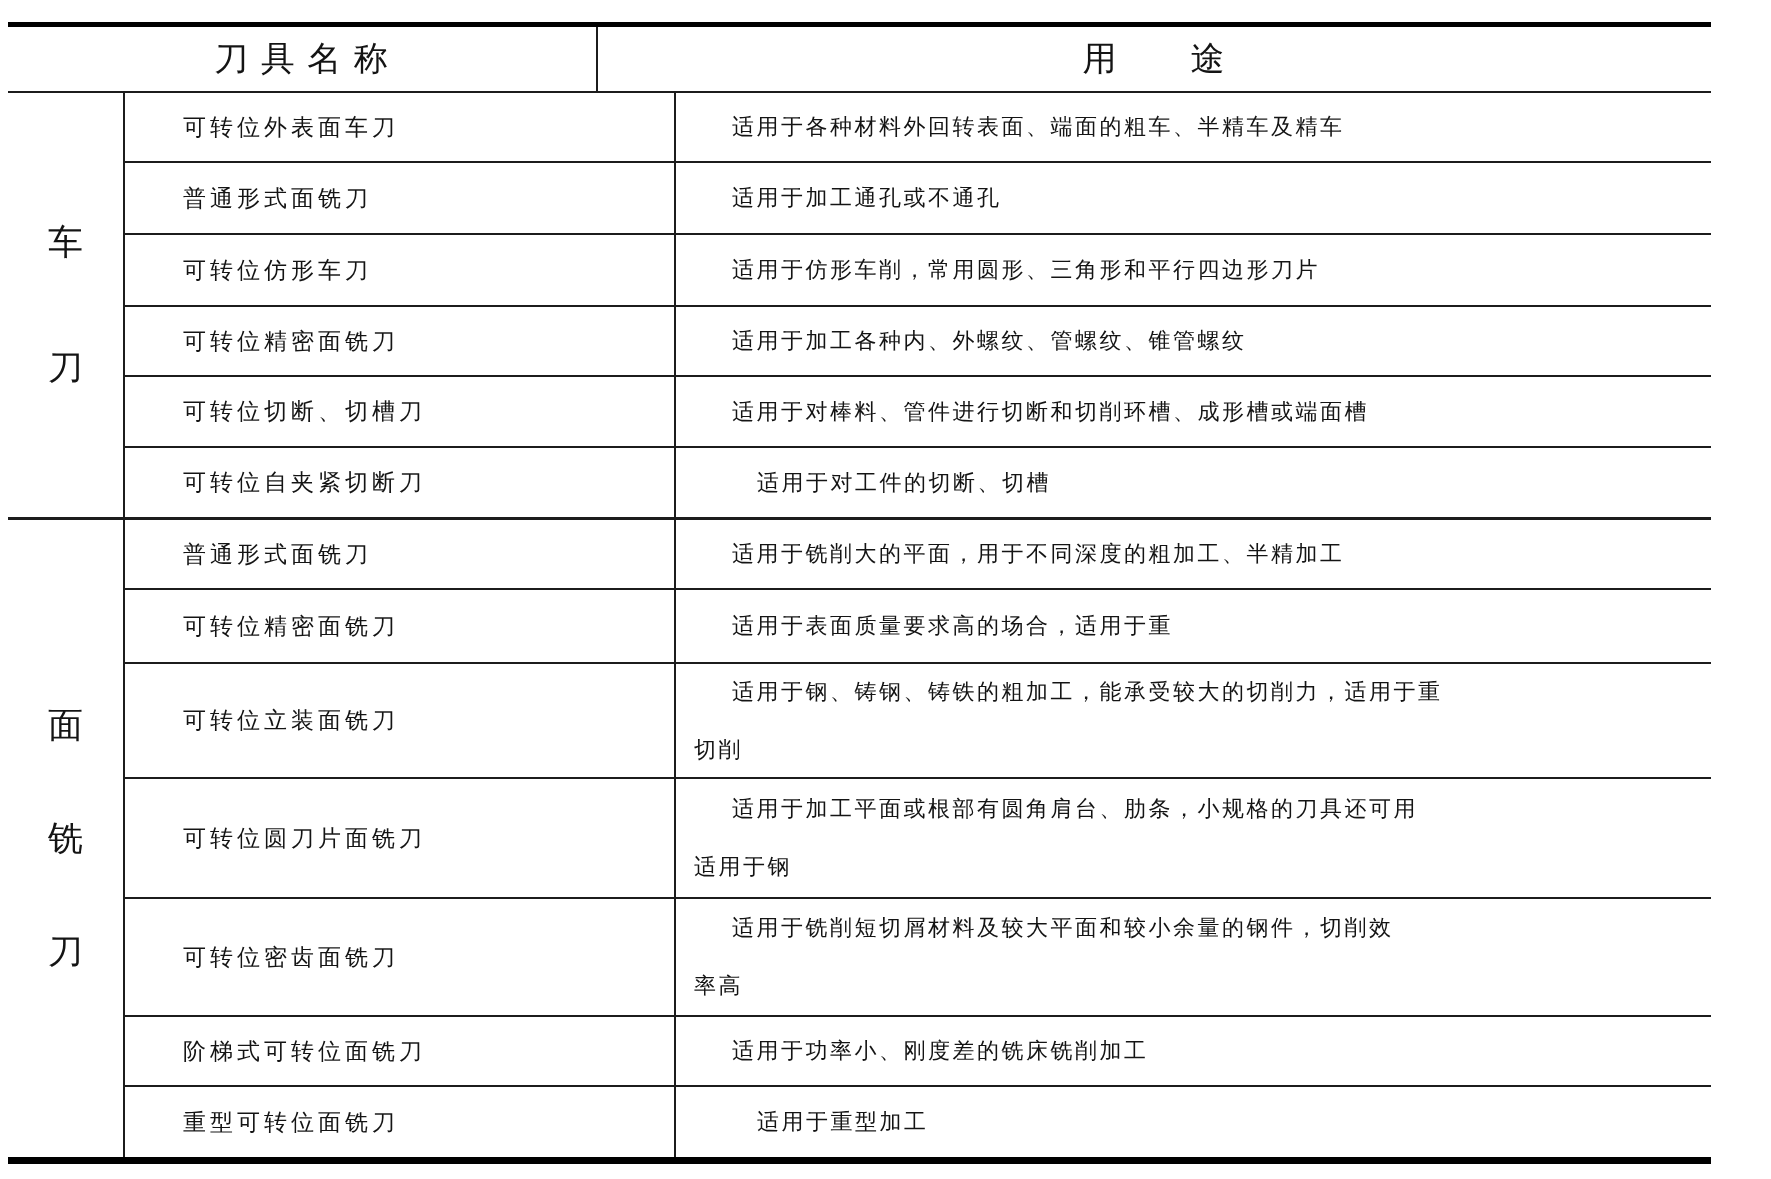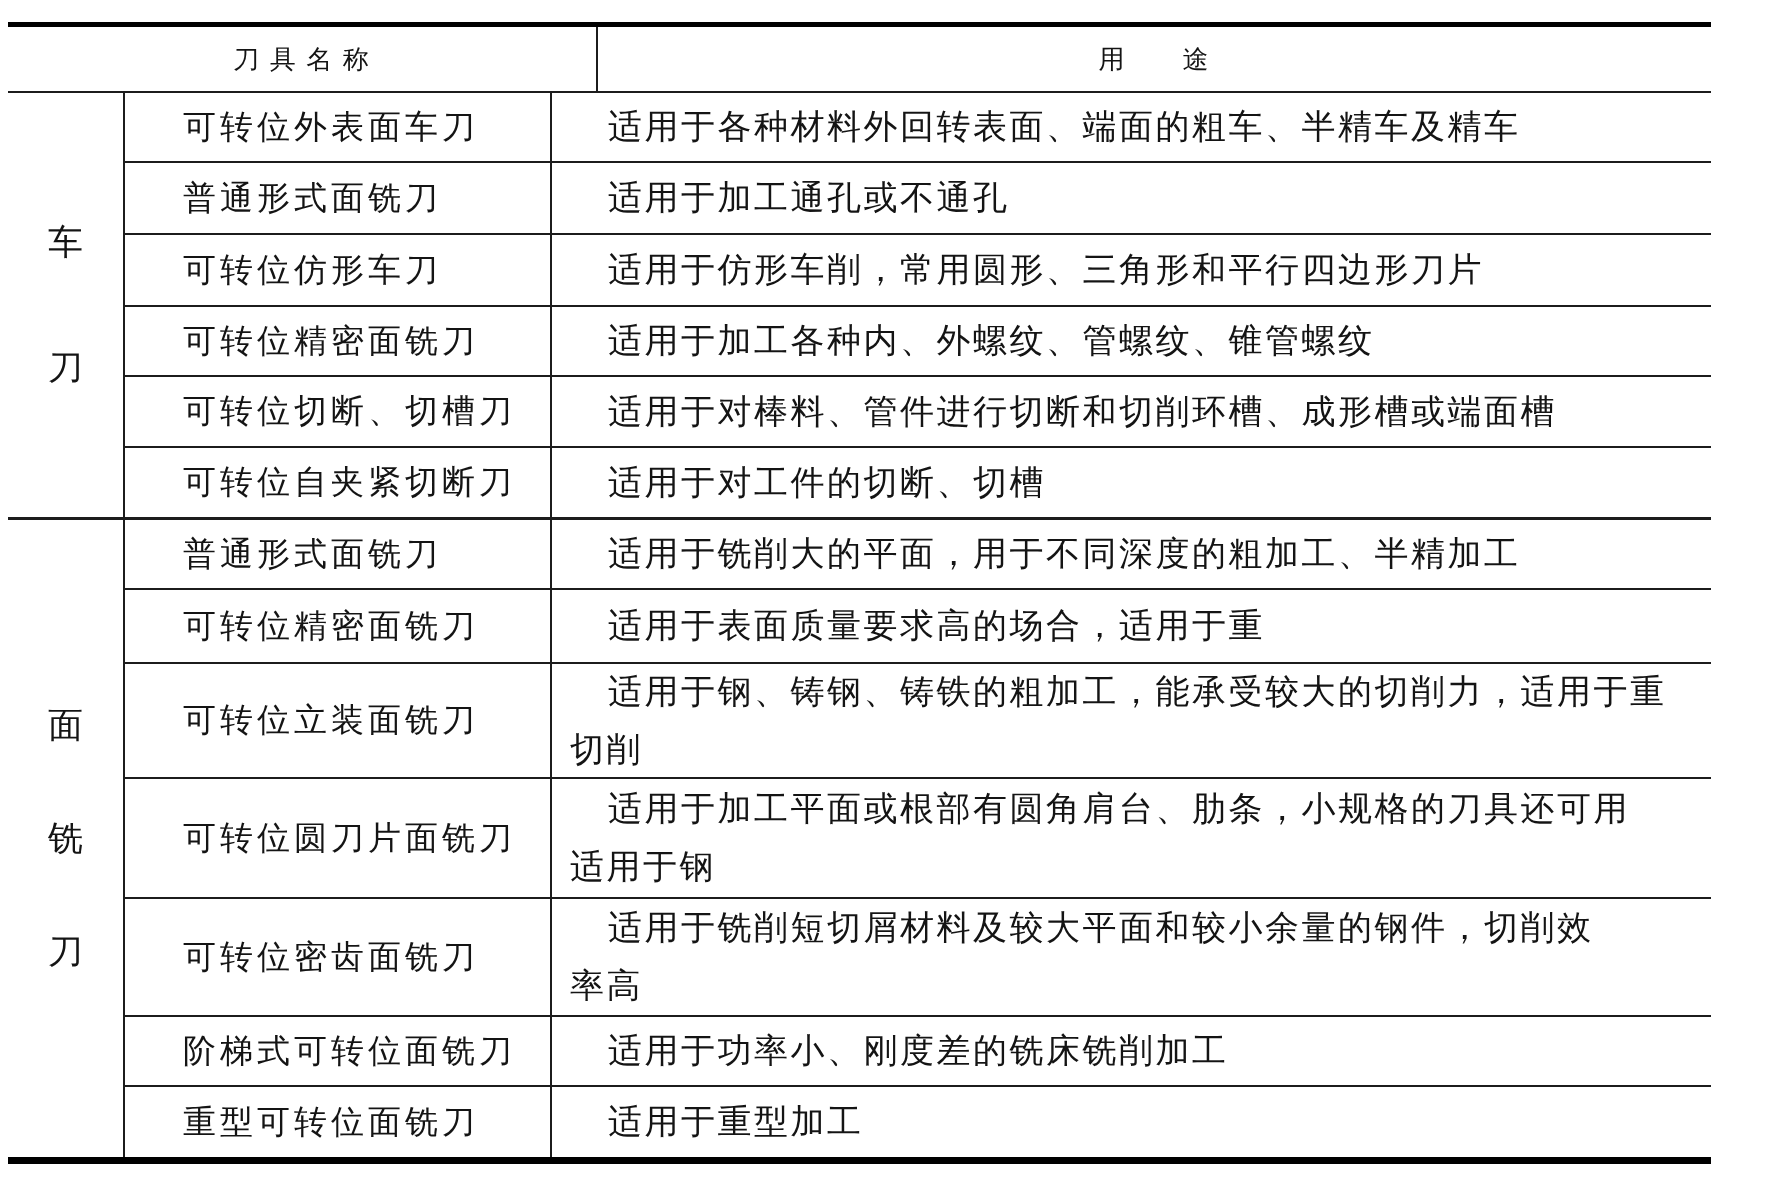--- a/index.html
+++ b/index.html
@@ -31,21 +31,21 @@
   .thead {
     display: flex;
     height: 66px;
     border-bottom: 2px solid #1c1c1c;
     box-sizing: border-box;
   }
   .th {
     display: flex;
     align-items: center;
     justify-content: center;
-    font-size: 26px;
+    font-size: 34px;
     letter-spacing: 2px;
     white-space: pre;
   }
   .th-name {
     width: 590px;
     box-sizing: border-box;
     border-right: 2px solid #1c1c1c;
   }
   .th-usage { flex: 1; font-family: Liberation Mono, monospace; }
 
@@ -72,45 +72,45 @@
   .rows {
     flex: 1;
     display: flex;
     flex-direction: column;
   }
   .trow {
     display: flex;
     box-sizing: border-box;
     border-bottom: 2px solid #1c1c1c;
   }
-  .rows .trow:last-child { border-bottom: none; }
+  .rows .trow:last-child { border-bottom: none; gap: 25px; }
 
   .td-name {
-    width: 427px;
+    width: 551px;
     box-sizing: border-box;
     border-right: 2px solid #1c1c1c;
     display: flex;
     align-items: center;
     padding-left: 58px;
-    font-size: 33px;
+    font-size: 23px;
     letter-spacing: 4px;
     white-space: nowrap;
   }
   .td-usage {
     flex: 1;
     display: flex;
     align-items: center;
   }
   .usage-text {
     display: block;
     width: 100%;
     box-sizing: border-box;
     padding-left: 18px;
     padding-right: 8px;
-    font-size: 34px;
+    font-size: 22px;
     letter-spacing: 2.5px;
     line-height: 58px;
     text-indent: 38px;
     white-space: pre-line;
   }
 </style>
 </head>
 <body>
 
 <div class="page">

